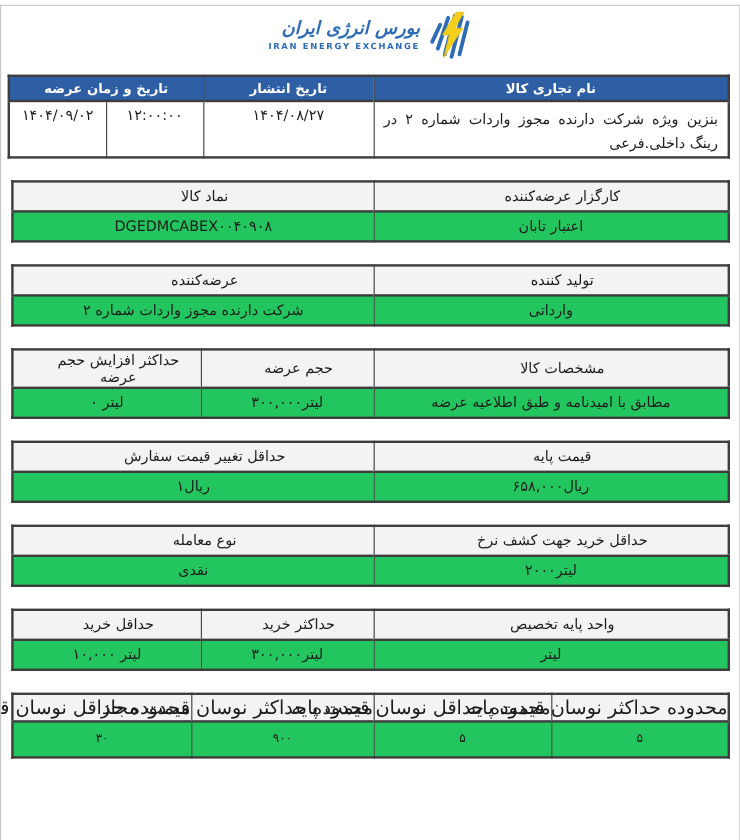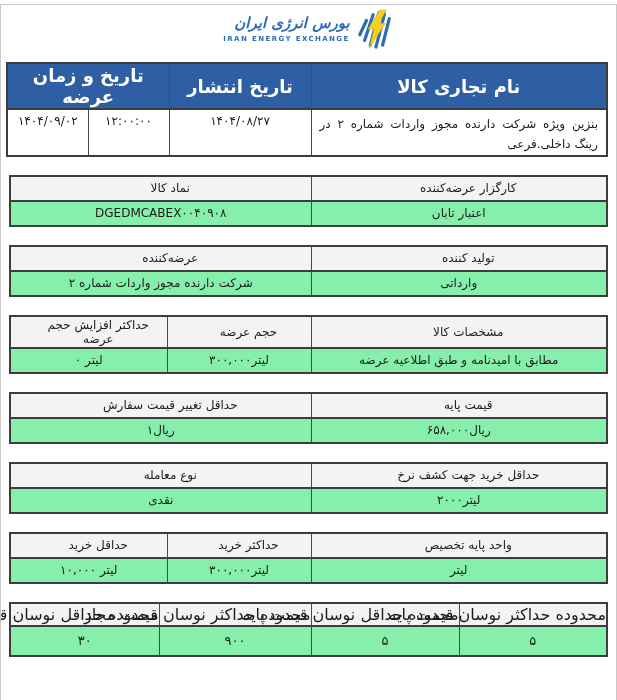--- a/index.html
+++ b/index.html
@@ -16,30 +16,30 @@
   .logo-fa { color:#2e6db6; font-weight:bold; font-style:italic; font-size:15px; line-height:1.15; }
   .logo-en { direction:ltr; color:#2e6db6; font-size:7px; font-weight:bold; letter-spacing:1.4px; margin-top:2px; text-align:right; }
   .logo-mark { width:38px; height:40px; display:block; }
   
   .page-title { text-align:center; font-weight:bold; font-size:17px; color:#111; margin-top:9px; }
   
   table { width:100%; border-collapse:collapse; table-layout:fixed; border:2px solid #3d3d3d; background:#fff; }
   th, td { border:1px solid #4a4a4a; font-size:12px; text-align:center; vertical-align:middle; padding:1px 5px; }
   thead th { border-bottom:2px solid #3d3d3d; }
   .t-blue { margin-top:13px; }
-  .t-blue thead th { background:#2e5fa5; color:#ffffff; font-weight:bold; height:21px; font-size:18px; }
+  .t-blue thead th { background:#2e5fa5; color:#ffffff; font-weight:bold; height:21px; font-size:11px; }
   .t-blue tbody td { height:43px; vertical-align:top; padding-top:4px; }
   .cell-justify { text-align:justify; line-height:1.7; padding:3px 8px 0 8px;border-radius:17px; }
   .t-gray { margin-top:18px; }
   .t-gray thead th { background:#f3f3f3; font-weight:normal; height:25px;padding-left:24px; }
-  .t-gray tbody td { height:25px; background:#86efac; }
+  .t-gray tbody td { height:25px; background:#22c55e; }
   .ltr-cell { direction:ltr; }
   .t-last { margin-top:18px; }
   .t-last thead th { font-size:16px; white-space:nowrap; overflow:visible; padding:1px 0; height:20px; }
-  .t-last tbody td { height:30px; font-size:13px; }
+  .t-last tbody td { height:30px; font-size:10px; }
 </style>
 </head>
 <body>
 
 <div class="page">
 
   <div class="logo-row">
     <div class="logo-text">
       <div class="logo-fa">بورس انرژی ایران</div>
       <div class="logo-en">IRAN ENERGY EXCHANGE</div>

